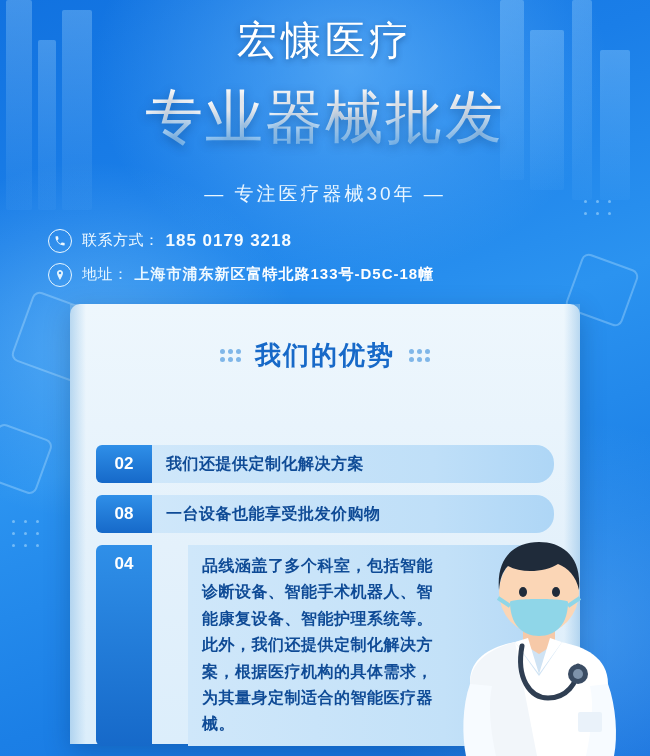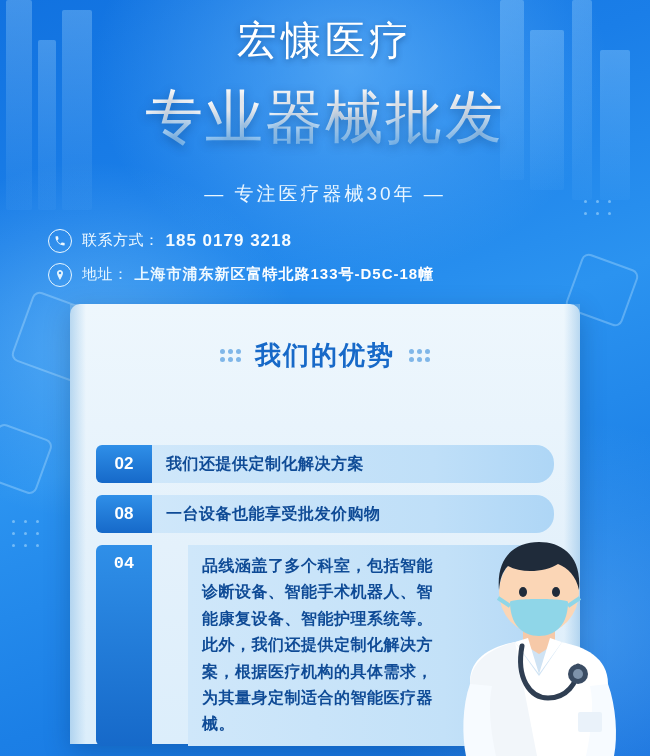--- a/index.html
+++ b/index.html
@@ -197,21 +197,20 @@
     justify-content: center;
     color: #ffffff;
     font-size: 17px;
     font-weight: bold;
     background: linear-gradient(180deg, #2f8fe8, #1669c9);
     border-radius: 6px 0 0 6px;
   }
   .item.tall .num {
     align-items: flex-start;
     padding-top: 9px;
-    font-family: Liberation Mono, monospace;
   }
   .txt {
     flex: 1;
     display: flex;
     align-items: center;
     padding: 8px 14px;
     font-size: 16px;
     font-weight: bold;
     color: #0f4b96;
     letter-spacing: 0.5px;

